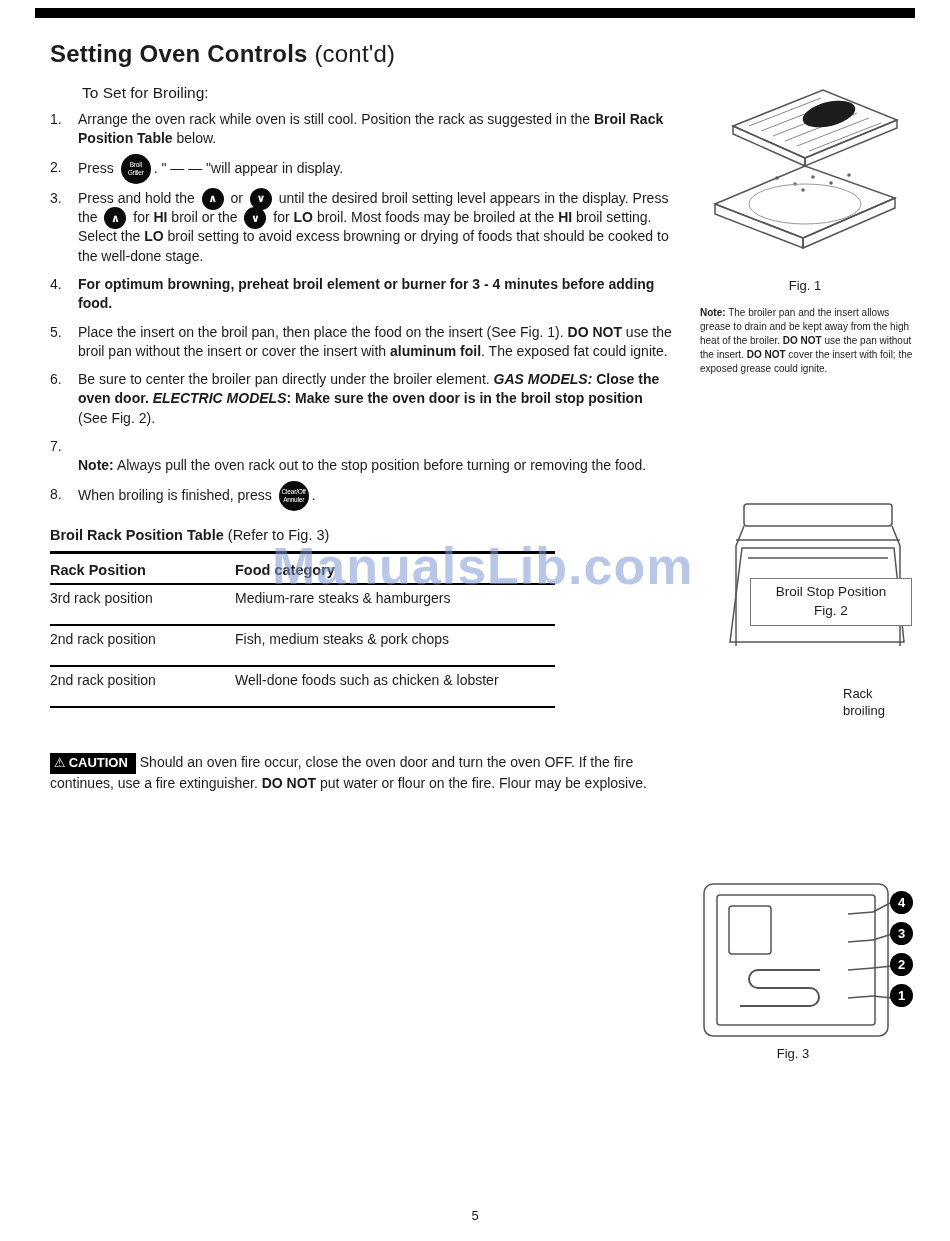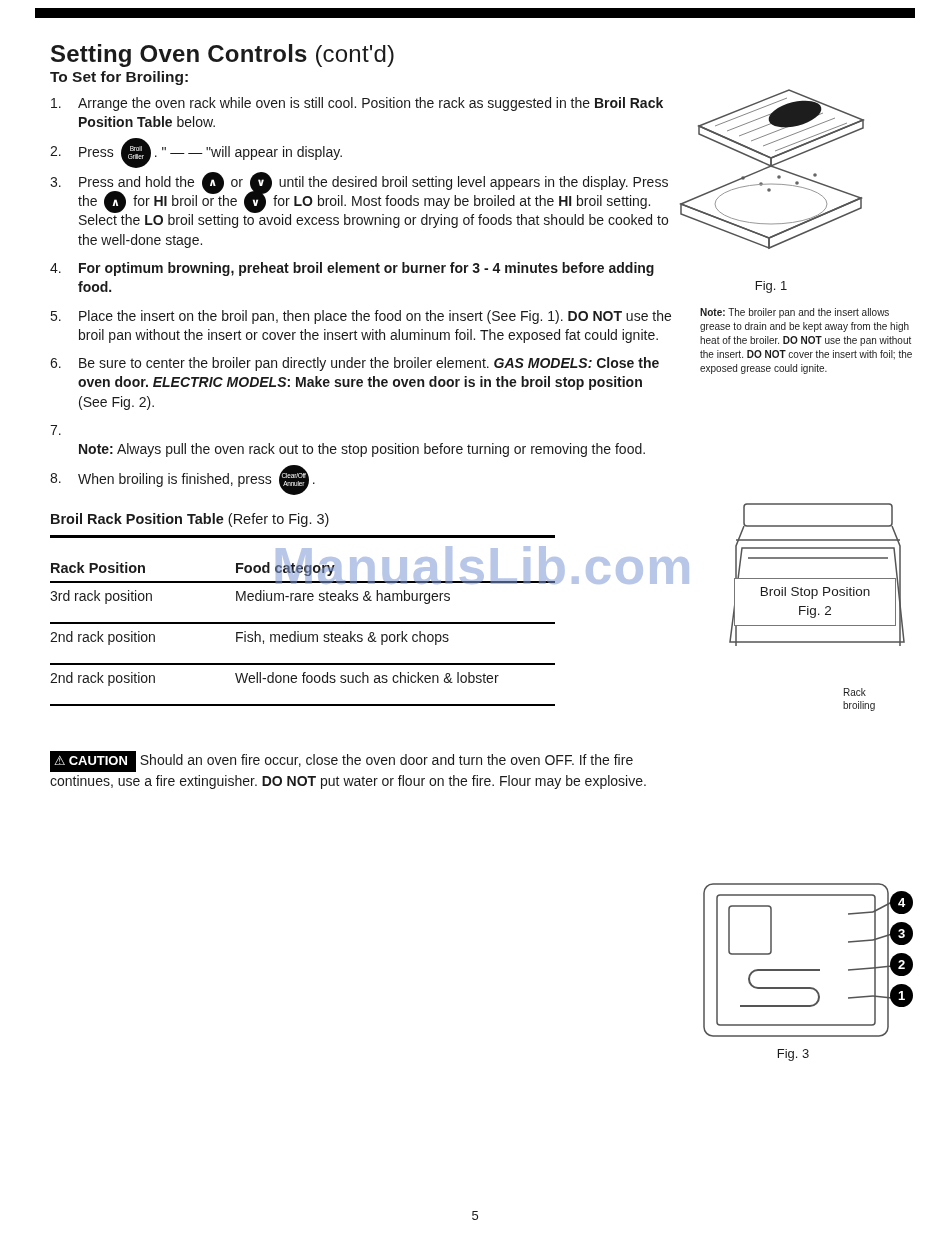--- a/index.html
+++ b/index.html
@@ -23,27 +23,28 @@
     background: #000;
   }
   .main-col {
     position: absolute;
     left: 50px; top: 40px;
     width: 625px;
   }
   h1[data-name="page-title"] {
     font-size: 24px;
     font-weight: normal;
-    margin-bottom: 0;
+    margin-bottom: 16px;
     letter-spacing: 0.2px;
   }
   h2[data-name="section-subtitle"] {
     font-size: 15.5px;
-    font-weight: bold;
+    font-weight: normal;
     margin-bottom: 8px;
+    margin-left: 32px;
   }
   .steps { font-size: 14px; line-height: 1.38; }
   .step { display: flex; margin-bottom: 9px; }
   .step-num { width: 28px; flex-shrink: 0; }
   .step-body { flex: 1; }
   
   .kbtn {
     display: inline-flex;
     flex-direction: column;
     align-items: center;
@@ -63,21 +64,21 @@
   table[data-name="rack-position-table"] {
     border-collapse: collapse;
     width: 505px;
     font-size: 14px;
   }
   table[data-name="rack-position-table"] th {
     text-align: left;
     font-size: 14.5px;
     border-top: 3px solid #000;
     border-bottom: 2px solid #000;
-    padding: 22px 0 5px 0;
+    padding: 8px 0 5px 0;
   }
   table[data-name="rack-position-table"] td {
     border-bottom: 2px solid #000;
     padding: 5px 0 18px 0;
   }
   table[data-name="rack-position-table"] th:first-child,
   table[data-name="rack-position-table"] td:first-child { width: 185px; }
   
   .caution {
     margin-top: 45px;
@@ -95,30 +96,30 @@
     vertical-align: baseline;
   }
   .warn-icon { margin-right: 3px; font-weight: normal; }
   
   .sidebar-block { position: absolute; }
   .fig-caption { font-size: 13px; text-align: center; }
   .note-text { font-size: 10px; line-height: 1.4; }
   .fig2-wrap { position: relative; }
   .fig2-label {
     position: absolute;
-    left: 18px; top: 78px;
+    left: 34px; top: 78px;
     width: 162px;
     background: #fff;
     border: 1px solid #777;
     text-align: center;
     font-size: 13.5px;
     padding: 4px 2px;
     line-height: 1.4;
   }
-  .rack-label { font-size: 10px; line-height: 1.3; }
+  .rack-label { font-size: 13px; line-height: 1.3; }
   .fig3-wrap { position: relative; width: 215px; height: 160px; }
   .rack-badge {
     position: absolute;
     left: 190px;
     width: 23px; height: 23px;
     background: #000;
     color: #fff;
     border-radius: 50%;
     font-size: 13px;
     font-weight: bold;
@@ -168,21 +169,21 @@
         <div class="step" data-name="step-item">
           <span class="step-num" data-name="step-number">3.</span>
           <span class="step-body" data-name="step-text"><span>Press and hold the </span><span class="kbtn kbtn-sm" data-name="up-arrow-button">∧</span><span> or </span><span class="kbtn kbtn-sm" data-name="down-arrow-button">∨</span><span> until the desired broil setting level appears in the display. Press the </span><span class="kbtn kbtn-sm" data-name="up-arrow-button">∧</span><span> for </span><span style="font-weight: bold;">HI</span><span> broil or the </span><span class="kbtn kbtn-sm" data-name="down-arrow-button">∨</span><span> for </span><span style="font-weight: bold;">LO</span><span> broil. Most foods may be broiled at the </span><span style="font-weight: bold;">HI</span><span> broil setting. Select the </span><span style="font-weight: bold;">LO</span><span> broil setting to avoid excess browning or drying of foods that should be cooked to the well-done stage.</span></span>
         </div>
         <div class="step" data-name="step-item">
           <span class="step-num" data-name="step-number">4.</span>
           <span class="step-body" data-name="step-text"><span style="font-weight: bold;">For optimum browning, preheat broil element or burner for 3 - 4 minutes before adding food.</span></span>
         </div>
         <div class="step" data-name="step-item">
           <span class="step-num" data-name="step-number">5.</span>
-          <span class="step-body" data-name="step-text"><span>Place the insert on the broil pan, then place the food on the insert (See Fig. 1). </span><span style="font-weight: bold;">DO NOT</span><span> use the broil pan without the insert or cover the insert with </span><span style="font-weight: normal;">aluminum foil</span><span>. The exposed fat could ignite.</span></span>
+          <span class="step-body" data-name="step-text"><span>Place the insert on the broil pan, then place the food on the insert (See Fig. 1). </span><span style="font-weight: bold;">DO NOT</span><span> use the broil pan without the insert or cover the insert with </span><span style="font-weight: bold;">aluminum foil</span><span>. The exposed fat could ignite.</span></span>
         </div>
         <div class="step" data-name="step-item">
           <span class="step-num" data-name="step-number">6.</span>
           <span class="step-body" data-name="step-text"><span>Be sure to center the broiler pan directly under the broiler element. </span><span style="font-weight: bold; font-style: italic;">GAS MODELS:</span><span style="font-weight: bold;"> Close the oven door. </span><span style="font-weight: bold; font-style: italic;">ELECTRIC MODELS</span><span style="font-weight: bold;">: Make sure the oven door is in the broil stop position</span><span> (See Fig. 2).</span></span>
         </div>
         <div class="step" data-name="step-item">
           <span class="step-num" data-name="step-number">7.</span>
           <span class="step-body" data-name="step-text"><br><span style="font-weight: bold;">Note:</span><span> Always pull the oven rack out to the stop position before turning or removing the food.</span></span>
         </div>
         <div class="step" data-name="step-item">
@@ -217,21 +218,21 @@
             <td data-name="table-cell">Well-done foods such as chicken &amp; lobster</td>
           </tr>
         </tbody>
     </table>
 
     <p class="caution" data-name="caution-paragraph">
       <span class="caution-badge" data-name="caution-badge"><span class="warn-icon" data-name="warning-icon">⚠</span><span data-name="caution-label">CAUTION</span></span><span data-name="caution-text"><span> Should an oven fire occur, close the oven door and turn the  oven OFF. If the fire continues, use a fire extinguisher. </span><span style="font-weight: bold;">DO NOT</span><span> put water or flour on the fire. Flour may be explosive.</span></span>
     </p>
   </div>
 
-  <div class="sidebar-block" style="left:671px; top:82px; width:200px;" data-name="fig1-figure">
+  <div class="sidebar-block" style="left:705px; top:82px; width:200px;" data-name="fig1-figure">
     <svg width="200" height="188" viewBox="0 0 200 188" data-name="broiler-pan-drawing">
       <g fill="none" stroke="#555" stroke-width="1.5">
         <polygon points="28,44 118,8 192,38 100,76"></polygon>
         <polygon points="28,44 28,52 100,84 100,76"></polygon>
         <polygon points="192,38 192,46 100,84 100,76"></polygon>
       </g>
       <g stroke="#888" stroke-width="1">
         <line x1="44" y1="44" x2="116" y2="16"></line>
         <line x1="56" y1="49" x2="128" y2="21"></line>
         <line x1="68" y1="54" x2="140" y2="26"></line>

